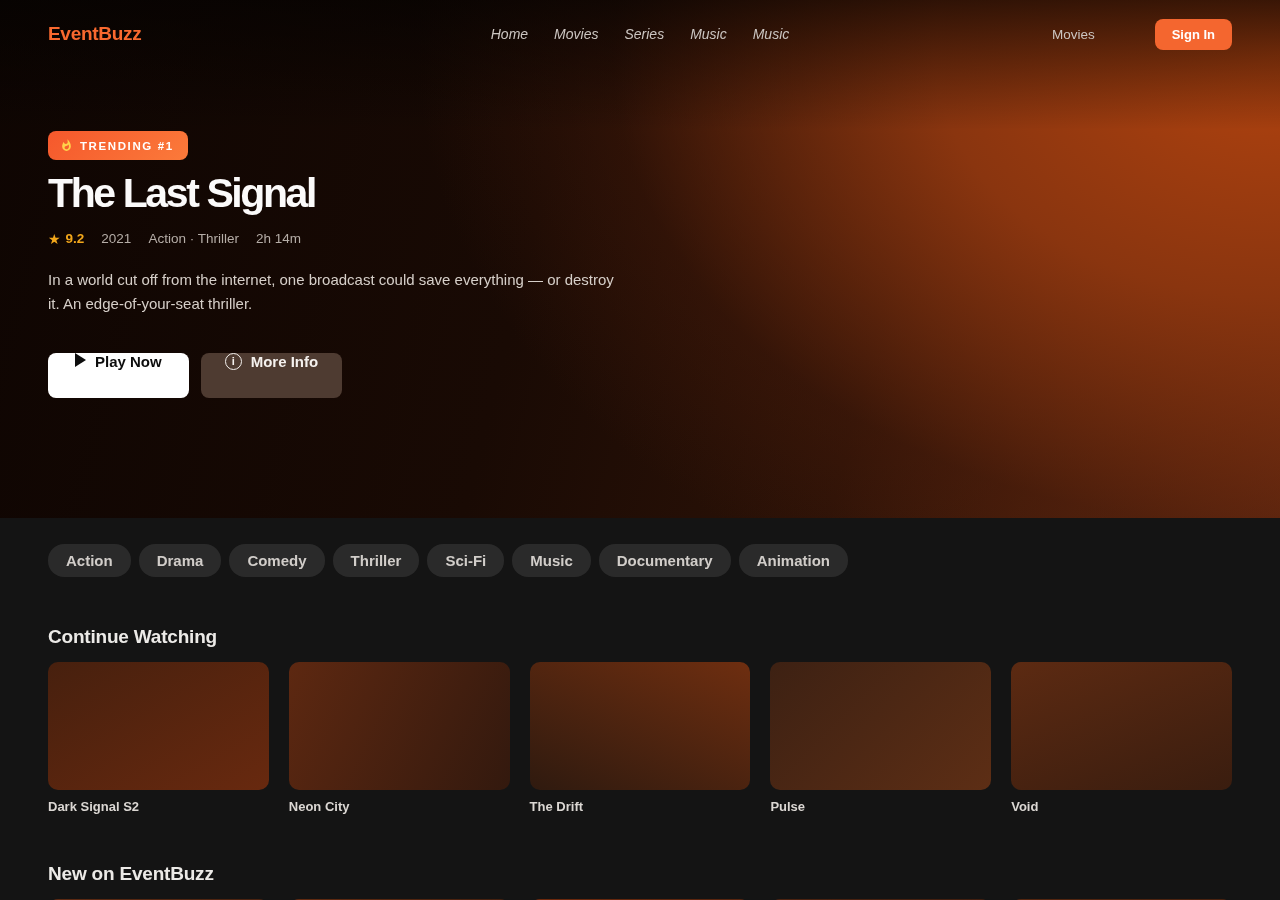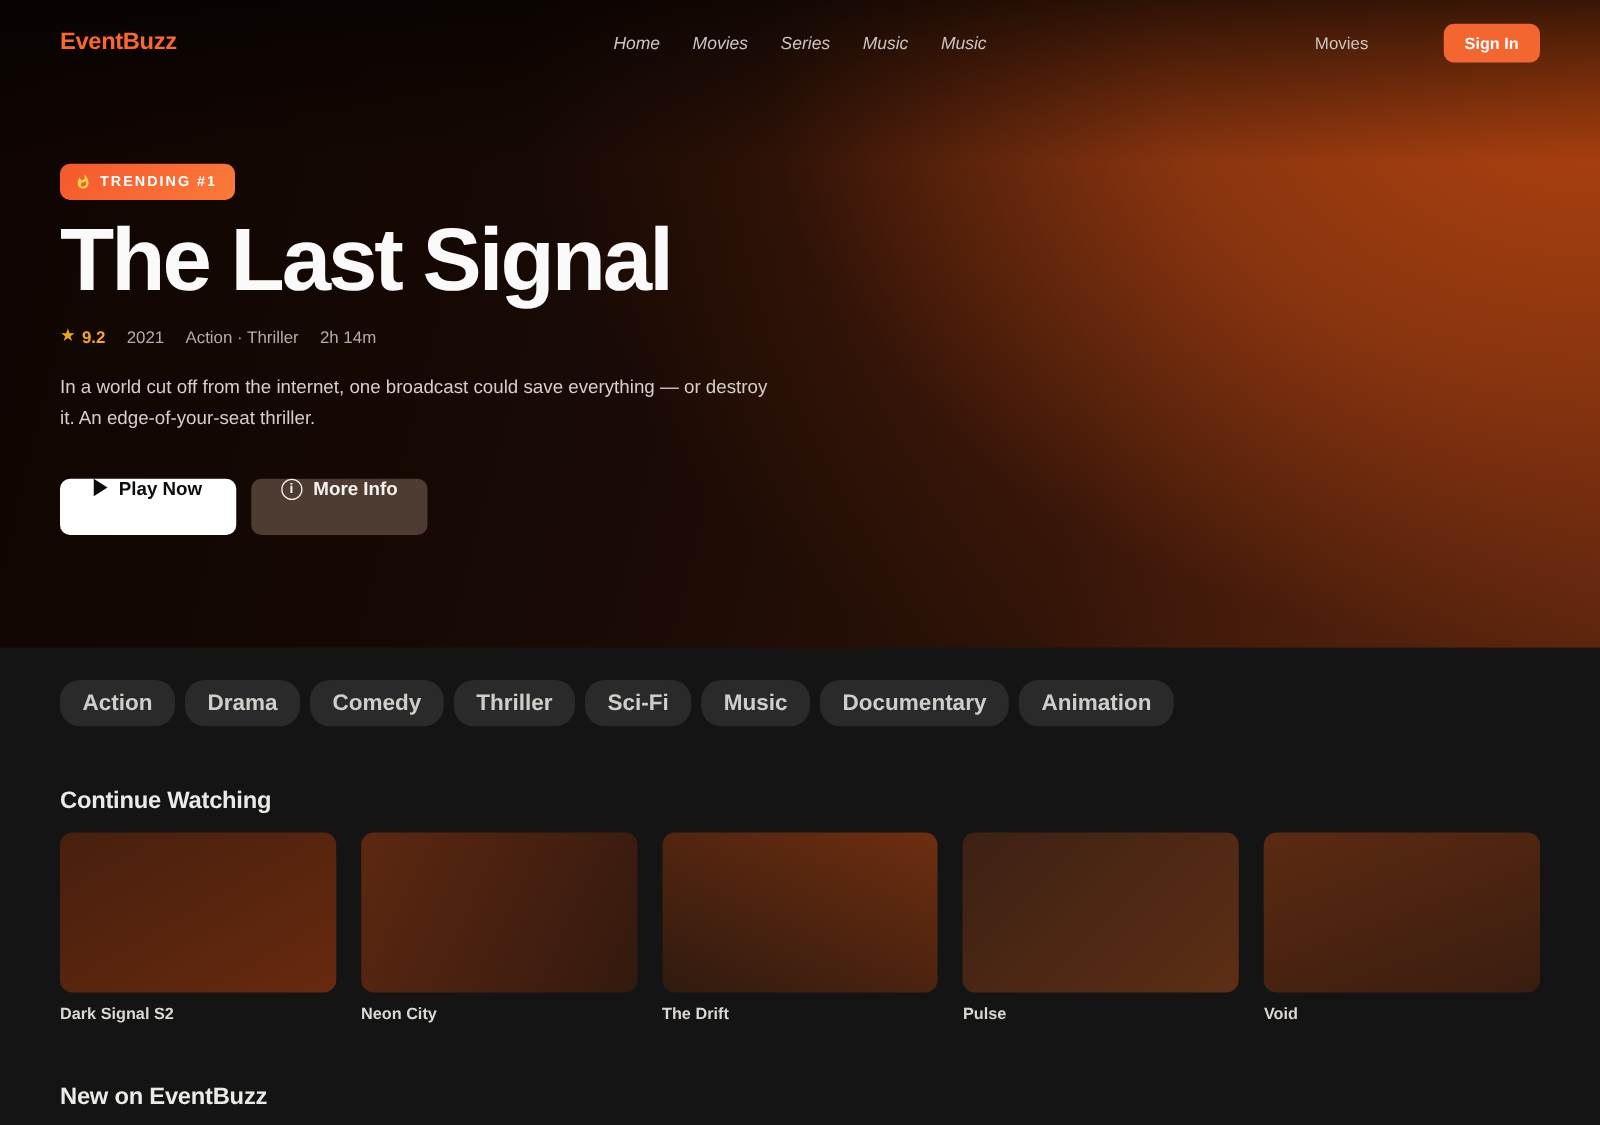--- a/index.html
+++ b/index.html
@@ -27,21 +27,21 @@
   .signin-btn{ background:#f4662f; color:#fff; font-weight:700; font-size:13px;
     padding:8px 17px; border:none; border-radius:8px; cursor:pointer;
     font-family:"Liberation Sans", sans-serif;margin-left:42px; }
 
   
   .hero-content{ position:absolute; left:48px; top:131px; z-index:2; }
   .badge{ display:inline-flex; align-items:center; gap:7px;
     background:linear-gradient(135deg,#f5582c,#fb7a3a);
     border-radius:8px; padding:7px 14px 7px 12px; }
   .badge-label{ color:#fff; font-size:11.5px; font-weight:800; letter-spacing:1.6px; }
-  .hero-title{ margin-top:13px; color:#fbfafa; font-size:71px; font-weight:800;
+  .hero-title{ margin-top:13px; color:#fbfafa; font-size:41px; font-weight:800;
     letter-spacing:-2.4px; line-height:1.02; }
   .meta{ margin-top:16px; display:flex; align-items:center; gap:17px;
     font-size:13.5px; color:#b5ada7; }
   .rating{ color:#f2a71b; font-weight:700; display:flex; align-items:center; gap:5px; }
   .star{ font-family:"DejaVu Sans", sans-serif; font-size:14px; color:#f2a71b; }
   .desc{ margin-top:21px; max-width:567px; font-size:15px; line-height:1.63;
     color:#d6cfc9; }
   .cta-row{ margin-top:36px; display:flex; gap:12px; }
   .btn{ display:inline-flex; justify-content:center; gap:9px;
     height:45px; border-radius:8px; border:none; cursor:pointer;
@@ -50,21 +50,21 @@
   .play-tri{ width:0; height:0; border-top:7px solid transparent;
     border-bottom:7px solid transparent; border-left:11px solid #0d0d0d; }
   .btn-more{ background:#4e3b31; color:#f4f1ee; padding:0 24px; }
   .info-circle{ width:17px; height:17px; border:1.6px solid #f4f1ee; border-radius:50%;
     display:inline-flex; align-items:center; justify-content:center;
     font-size:11px; font-weight:700; line-height:1; }
 
   
   .main{ padding:0 48px; background:#141414; }
   .chips{ display:flex; gap:8px; margin-top:26px; }
-  .chip{ background:#2a2a2a; color:#d1cdc9; font-size:18px; font-weight:600;
+  .chip{ background:#2a2a2a; color:#d1cdc9; font-size:15px; font-weight:600;
     padding:8px 18px; border-radius:16px; cursor:pointer; white-space:nowrap; }
 
   .section-heading{ margin-top:49px; font-size:19px; font-weight:800; color:#eceae7;
     letter-spacing:-0.2px; }
   .card-row{ display:grid; grid-template-columns:repeat(5,1fr); gap:20px; margin-top:14px; }
   .card{ cursor:pointer; }
   .thumb{ height:128px; border-radius:10px; background:#3a1d0e; }
   .card-title{ margin-top:9px; font-size:13px; font-weight:700; color:#dbd7d3; }
 </style>
 </head>

